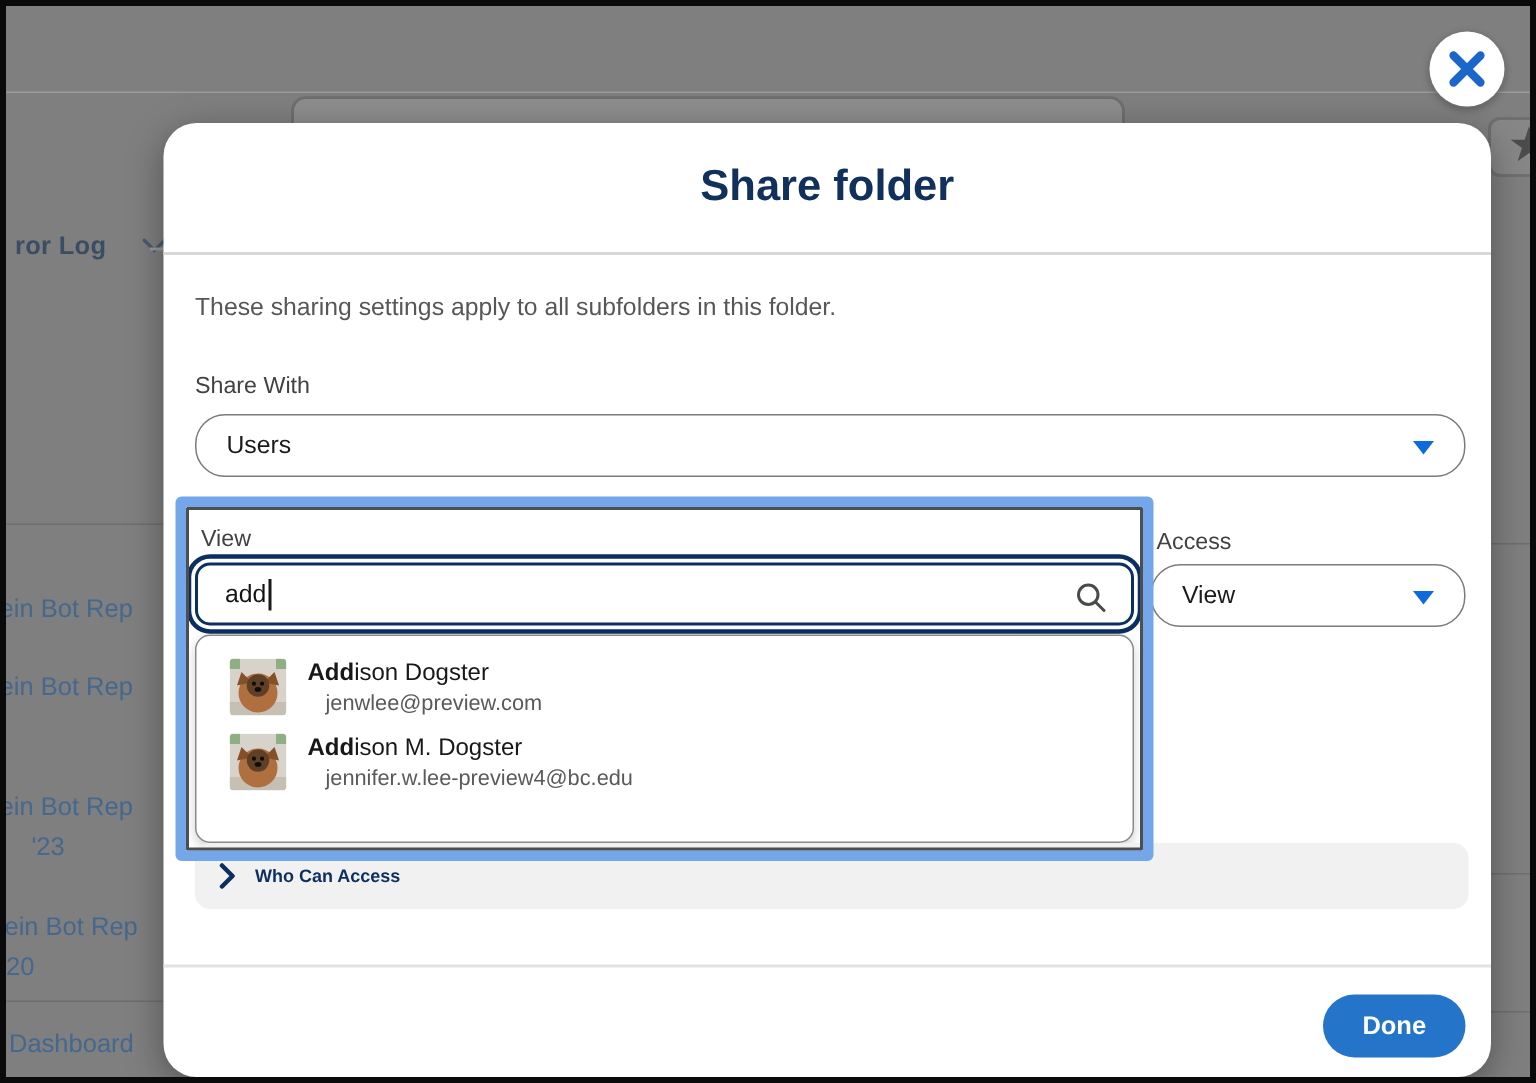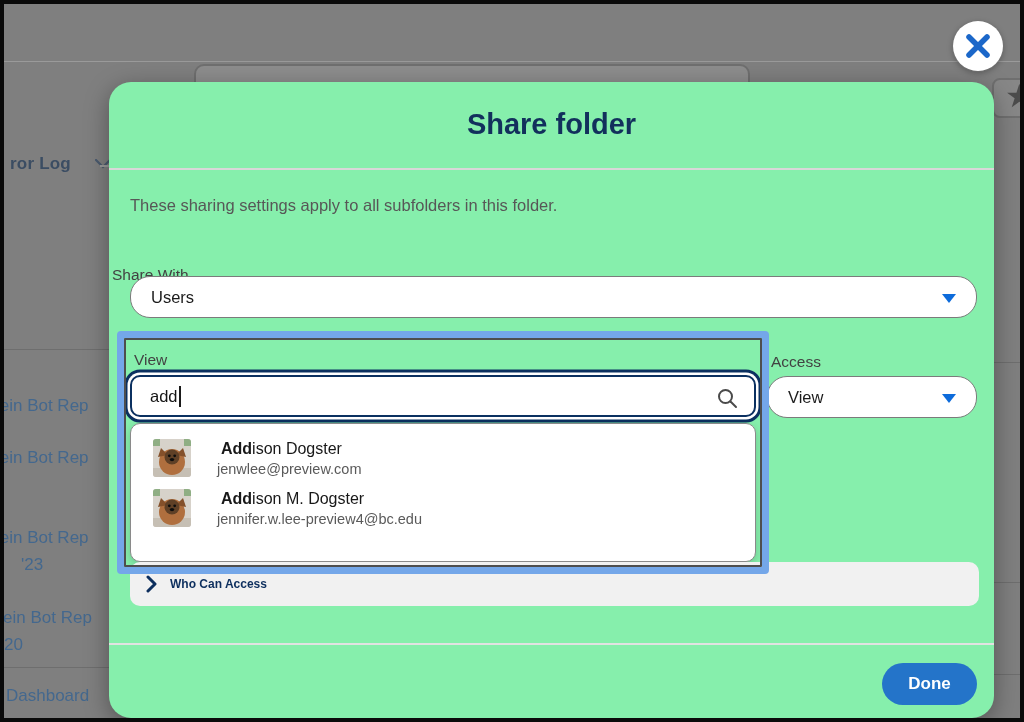--- a/index.html
+++ b/index.html
@@ -38,21 +38,21 @@
   .bd-row {
     position:absolute; left:-9px;
     color:#44688e; font-size:17px; font-weight:500; line-height:27px;
     white-space:nowrap;
   }
   .bd-row .l2 { display:block; margin-left:26px; }
 
   
   .modal {
     position:absolute; left:105px; top:78px; width:885px; height:636px;
-    background:#86efac; border-radius:22px; z-index:5;
+    background:#ffffff; border-radius:22px; z-index:5;
     box-shadow: 0 6px 24px rgba(0,0,0,.35);
   }
   .modal-title {
     position:absolute; left:0; top:26px; width:100%;
     text-align:center; font-size:29px; font-weight:700; color:#12305c;
   }
   .modal-hdr-divider {
     position:absolute; left:0; top:86px; width:100%; height:2px; background:#d8d8d8;
   }
   .modal-desc {
@@ -92,21 +92,21 @@
     position:absolute; left:21px; top:341px; width:626px; height:139px;
     background:#fff; border:1.5px solid #8a8a8a; border-radius:10px;
     box-shadow: 0 3px 8px rgba(0,0,0,.18);
     padding:11px 0; overflow:hidden;
   }
   .result-row {
     display:flex; align-items:center; gap:14px;
     padding:4px 16px 8px 22px; cursor:pointer;
   }
   .avatar { width:38px; height:38px; border-radius:3px; overflow:hidden; flex:0 0 auto; }
-  .r-name { font-size:16px; color:#181818;margin-left:16px; }
+  .r-name { font-size:16px; color:#181818; }
   .r-name b { font-weight:700; }
   .r-email { font-size:14.5px; color:#5a5a5a; margin-top:3px;margin-left:12px; }
 
   
   .wca-bar {
     position:absolute; left:21px; top:480px; width:849px; height:44px;
     background:#f1f1f1; border-radius:10px;
     display:flex; align-items:center; padding:0 16px; gap:13px; cursor:pointer;
   }
   .wca-text { font-size:12px; font-weight:700; color:#0d2f5e; }
@@ -180,21 +180,21 @@
     <span>Dashboard</span>
   </div>
 
   <div class="modal">
 
     <div class="modal-title">Share folder</div>
     <div class="modal-hdr-divider"></div>
 
     <div class="modal-desc">These sharing settings apply to all subfolders in this folder.</div>
 
-    <div class="fld-label" style="left:3px; top:167px;margin-top:17px;">Share With</div>
+    <div class="fld-label" style="left:21px; top:167px;">Share With</div>
     <div class="select-box" style="left:21px; top:194px; width:847px;">
       <span>Users</span>
       <span class="caret-down"></span>
     </div>
 
     <div class="fld-label" style="left:25px; top:269px;">View</div>
 
     <div class="search-input">
       <span>add</span>
       <span class="text-cursor"></span>

